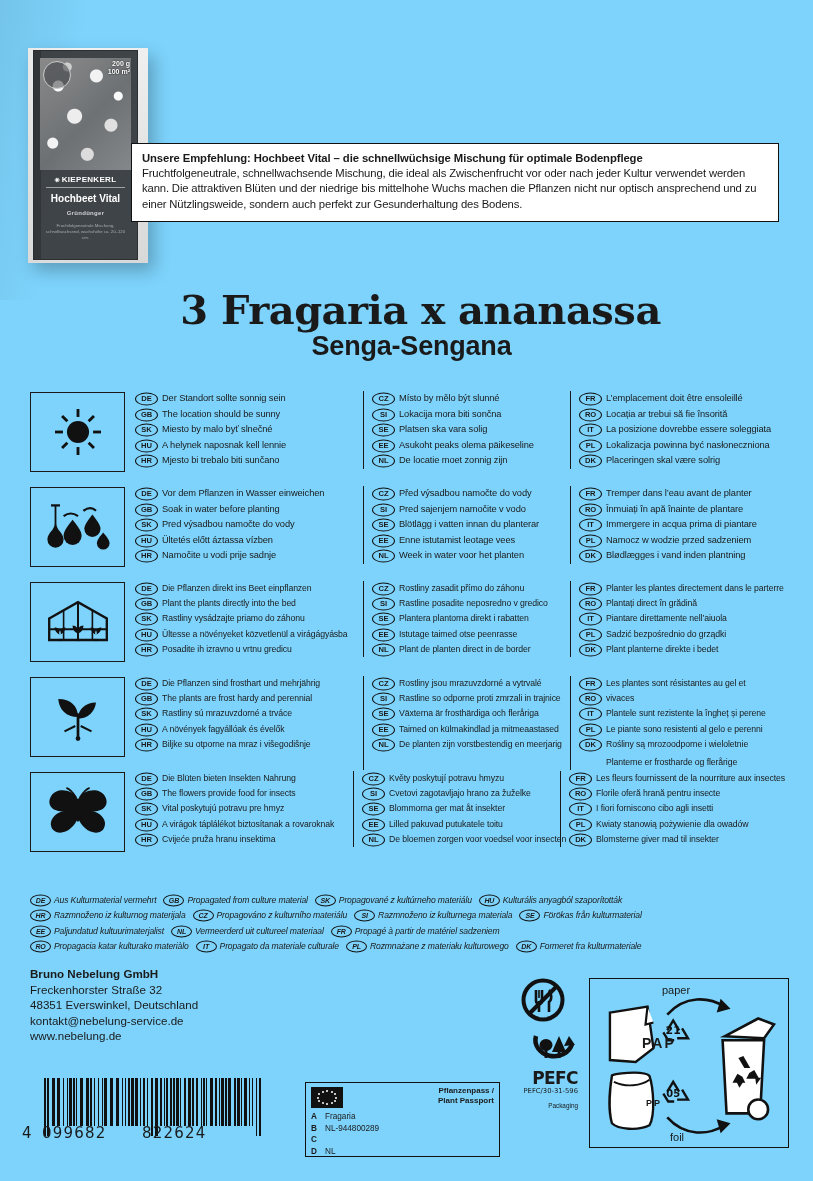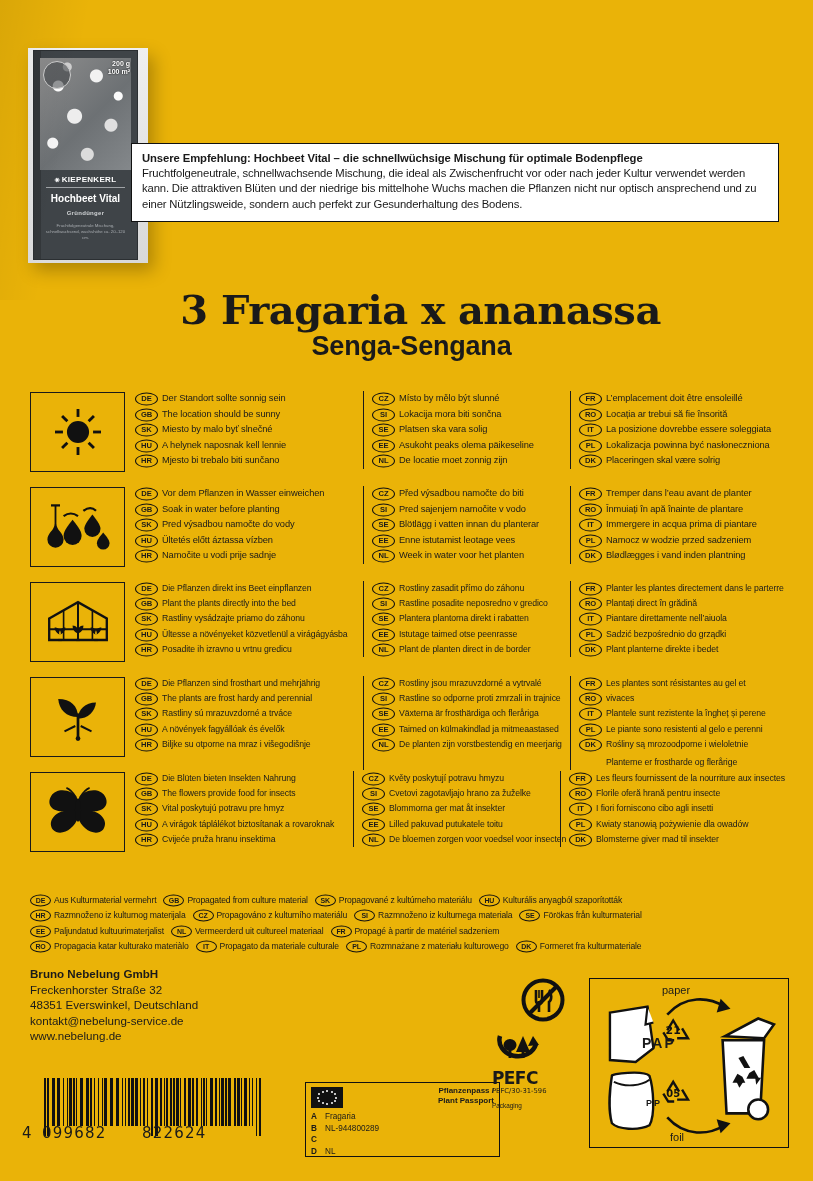--- a/index.html
+++ b/index.html
@@ -4,21 +4,21 @@
 <style>
   html,body{margin:0;padding:0;}
   body{
     width:813px;height:1181px;
     background:#ffffff;
     font-family:"Liberation Sans", sans-serif;
     color:#1a1a1a;
     position:relative;
     overflow:hidden;
   }
-  .page{position:relative;width:813px;height:1181px;background:#eab308;}
+  .page{position:relative;width:813px;height:1181px;background:#7dd3fc;}
 
   
   .top-area{position:absolute;left:0;top:0;width:813px;height:275px;}
   .prod-shadow{
     position:absolute;left:28px;top:48px;width:120px;height:215px;
     background:linear-gradient(160deg,#f4f4f4 0%,#e3e3e3 60%,#d8d8d8 100%);
     box-shadow:6px 8px 16px rgba(0,0,0,.25);
   }
   .pack{
     position:absolute;left:33px;top:50px;width:103px;height:208px;
@@ -110,21 +110,21 @@
     display:inline-block;min-width:19px;height:11px;line-height:10.5px;
     border:1.2px solid #111;border-radius:50%/50%;
     font-size:7.6px;font-weight:bold;text-align:center;
     margin-right:4px;flex:0 0 auto;padding:0 1px;
     transform:translateY(-0.5px);
   }
   .row.tight .line{font-size:8.7px;line-height:15.2px;}
 
   
   .culture{
-    position:absolute;left:30px;top:893px;width:757px;
+    position:absolute;left:30px;top:893px;width:757px;font-style:italic;
   }
   .culture .cline{
     display:block;font-size:8.6px;line-height:15.4px;letter-spacing:-.15px;
     white-space:nowrap;
   }
   .culture .seg{display:inline-flex;align-items:baseline;margin-right:7px;}
   .culture .cc{min-width:17px;height:10px;line-height:9.5px;font-size:7px;margin-right:3px;}
 
   
   .addr{position:absolute;left:30px;top:966px;font-size:11.6px;line-height:15.6px;}
@@ -153,21 +153,21 @@
   }
   .pp-title{
     position:absolute;right:5px;top:3px;text-align:right;font-size:8px;
     font-weight:bold;line-height:10px;
   }
   .pp-rows{position:absolute;left:5px;top:28px;font-size:8.2px;line-height:11.5px;}
   .pp-rows .r{display:flex;}
   .pp-rows .k{width:14px;font-weight:bold;}
 
   .nofood{position:absolute;left:521px;top:978px;width:44px;height:44px;}
-  .pefc{position:absolute;left:492px;top:1030px;width:66px;height:68px;text-align:left;}
+  .pefc{position:absolute;left:512px;top:1030px;width:66px;height:68px;text-align:right;}
   .pefc-mark{position:relative;width:50px;height:34px;margin:0 auto;}
   .pefc-word{font-size:17px;font-weight:bold;letter-spacing:-.6px;line-height:18px;margin-top:1px;
      font-family:"DejaVu Sans", sans-serif;}
   .pefc-code{font-size:6.8px;line-height:9px;font-family:"DejaVu Sans", sans-serif;}
   .pefc-pack{font-size:6.4px;line-height:9px;margin-top:5px;}
 
   .recycle{
     position:absolute;left:589px;top:978px;width:200px;height:170px;
     border:1px solid #111;box-sizing:border-box;
   }
@@ -334,21 +334,21 @@
               <span>Ültetés előtt áztassa vízben</span>
             </div>
             <div class="line">
               <span class="cc">HR</span>
               <span>Namočite u vodi prije sadnje</span>
             </div>
           </div>
           <div class="col c2">
             <div class="line">
               <span class="cc">CZ</span>
-              <span>Před výsadbou namočte do biti</span>
+              <span>Před výsadbou namočte do vody</span>
             </div>
             <div class="line">
               <span class="cc">SI</span>
               <span>Pred sajenjem namočite v vodo</span>
             </div>
             <div class="line">
               <span class="cc">SE</span>
               <span>Blötlägg i vatten innan du planterar</span>
             </div>
             <div class="line">

